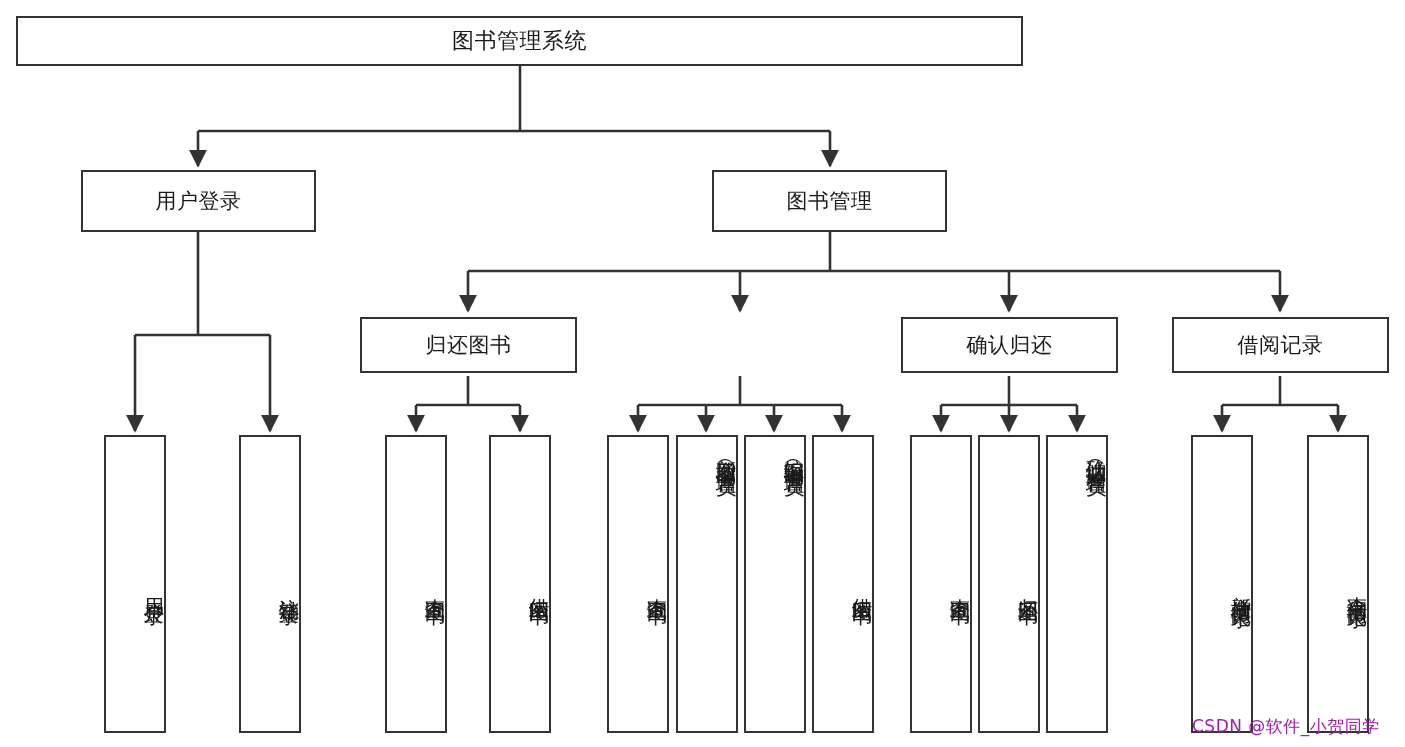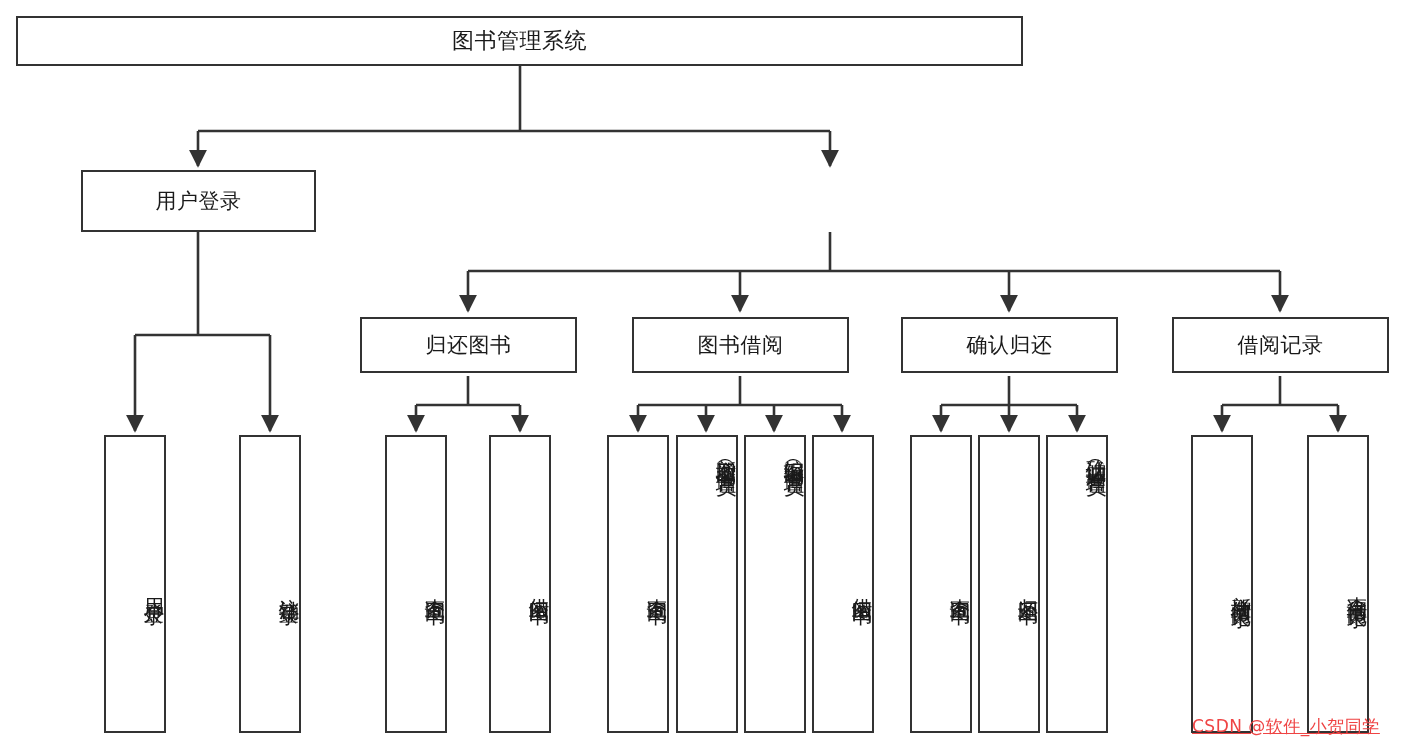--- a/index.html
+++ b/index.html
@@ -57,25 +57,24 @@
   }
   .node.vert.centered {
     justify-content: center;
   }
   .node.vert.topped {
     justify-content: flex-start;
   }
   .watermark {
     position: absolute;
     font-size: 17px;
-    color: #ef4444;
+    color: #a21caf;
     letter-spacing: 0.5px;
     white-space: nowrap;
     font-family: "DejaVu Sans", "Liberation Sans", sans-serif;
-    text-decoration: underline;
   }
 </style>
 </head>
 <body>
 
 <div id="canvas">
 
   <svg id="edges" viewBox="0 0 1405 747" xmlns="http://www.w3.org/2000/svg">
     <defs>
       <marker id="arrow" viewBox="0 0 10 10" refX="9" refY="5" markerWidth="7" markerHeight="7" orient="auto-start-reverse">
@@ -122,23 +121,23 @@
       <path d="M 1280 376 L 1280 405"></path>
       <path d="M 1222 405 L 1338 405"></path>
       <path d="M 1222 405 L 1222 431" marker-end="url(#arrow)"></path>
       <path d="M 1338 405 L 1338 431" marker-end="url(#arrow)"></path>
     </g>
   </svg>
 
   <div class="node horiz root" style="left:16px; top:16px; width:1007px; height:50px;">图书管理系统</div>
 
   <div class="node horiz" style="left:81px; top:170px; width:235px; height:62px;">用户登录</div>
+  <div class="node horiz" style="left:712px; top:170px; width:235px; height:62px;">图书管理</div>
 
   <div class="node horiz" style="left:360px; top:317px; width:217px; height:56px;">归还图书</div>
-  <div class="node horiz" style="left:632px; top:317px; width:217px; height:56px;">图书借阅</div>
   <div class="node horiz" style="left:901px; top:317px; width:217px; height:56px;">确认归还</div>
   <div class="node horiz" style="left:1172px; top:317px; width:217px; height:56px;text-align:right;">借阅记录</div>
 
   <div class="node vert centered" style="left:104px; top:435px; width:62px; height:298px;">用户登录</div>
   <div class="node vert centered" style="left:239px; top:435px; width:62px; height:298px;">注销登录</div>
 
   <div class="node vert centered" style="left:385px; top:435px; width:62px; height:298px;">查询图书</div>
   <div class="node vert centered" style="left:489px; top:435px; width:62px; height:298px;">借阅图书</div>
 
   <div class="node vert centered" style="left:607px; top:435px; width:62px; height:298px;">查询图书</div>

